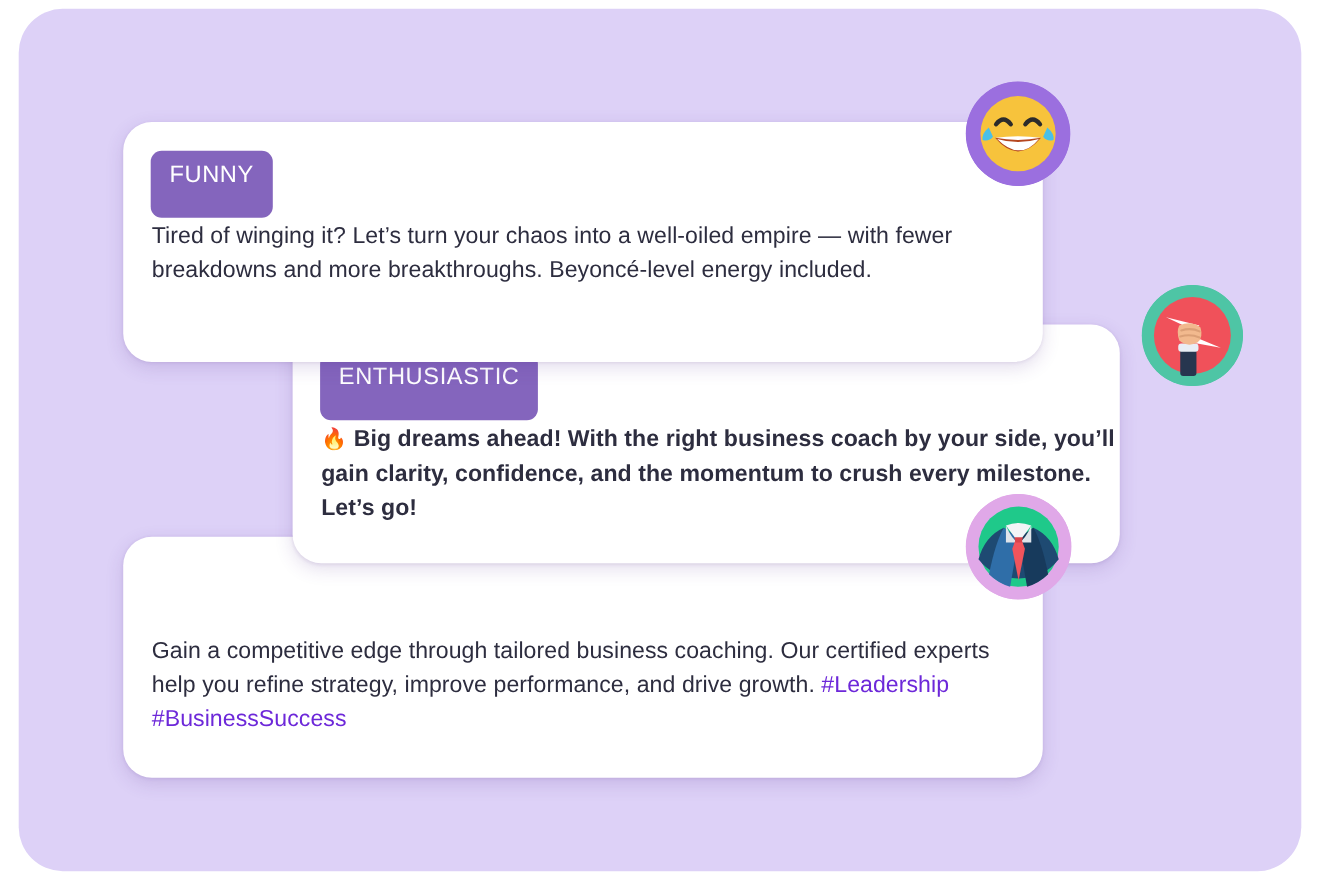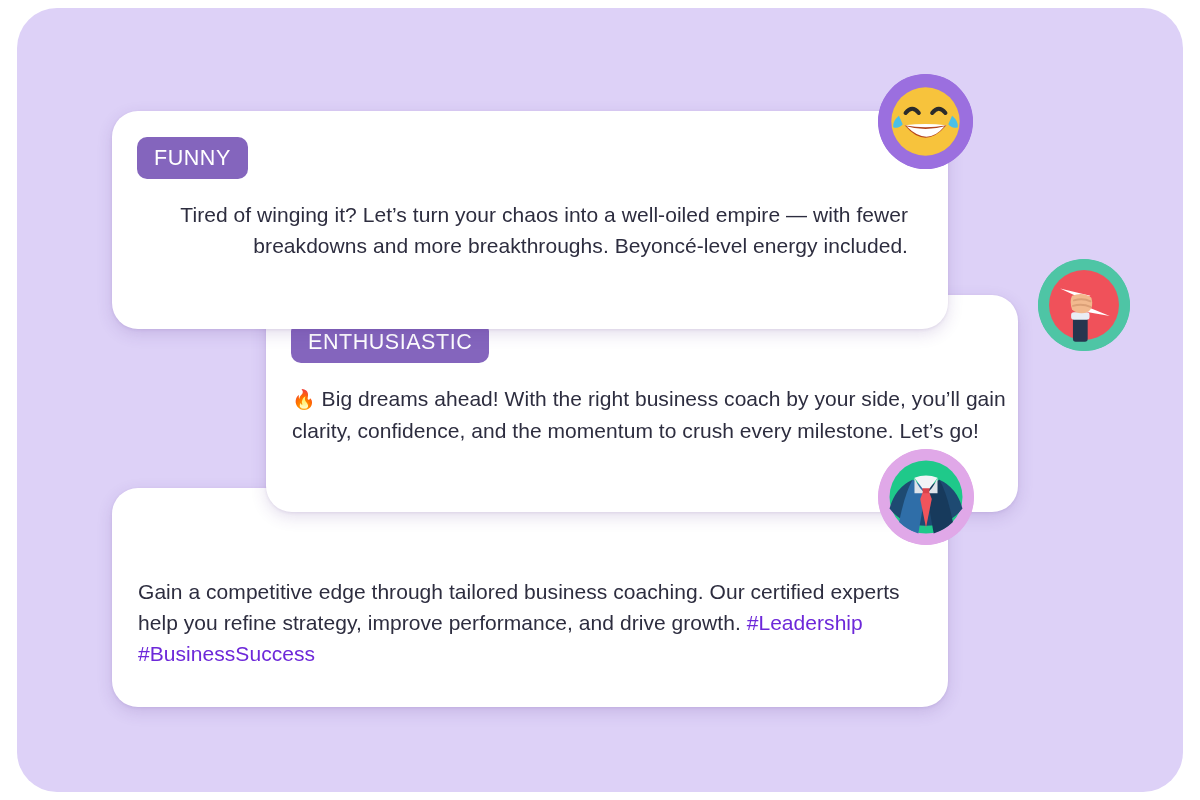--- a/index.html
+++ b/index.html
@@ -67,21 +67,21 @@
   }
 
   
   .badge {
     display: inline-block;
     background: #8465bd;
     color: #ffffff;
     font-size: 21.5px;
     letter-spacing: 0.55px;
     line-height: 1;
-    padding: 11px 17px 9px 17px;
+    padding: 11px 17px 28px 17px;
     border-radius: 10px;
     white-space: nowrap;
     text-align: center;
   }
 
   .badge-wrap {
     position: absolute;
     left: 25px;
     top: 26px;
   }
@@ -101,22 +101,22 @@
   .body-text .hashtag {
     color: #6d28d9;
   }
 
   .emoji {
     font-family: "DejaVu Sans", sans-serif;
     font-size: 19px;
   }
 
   
-  .card-funny .body-text  { width: 770px; text-align: right; }
-  .card-enthusiastic .body-text { width: 740px; }
+  .card-funny .body-text  { width: 770px; }
+  .card-enthusiastic .body-text { width: 740px; font-weight: bold; }
   .card-professional .body-text { width: 775px; }
 
   
   .avatar {
     position: absolute;
     border-radius: 50%;
     z-index: 10;
     overflow: hidden;
   }
 

